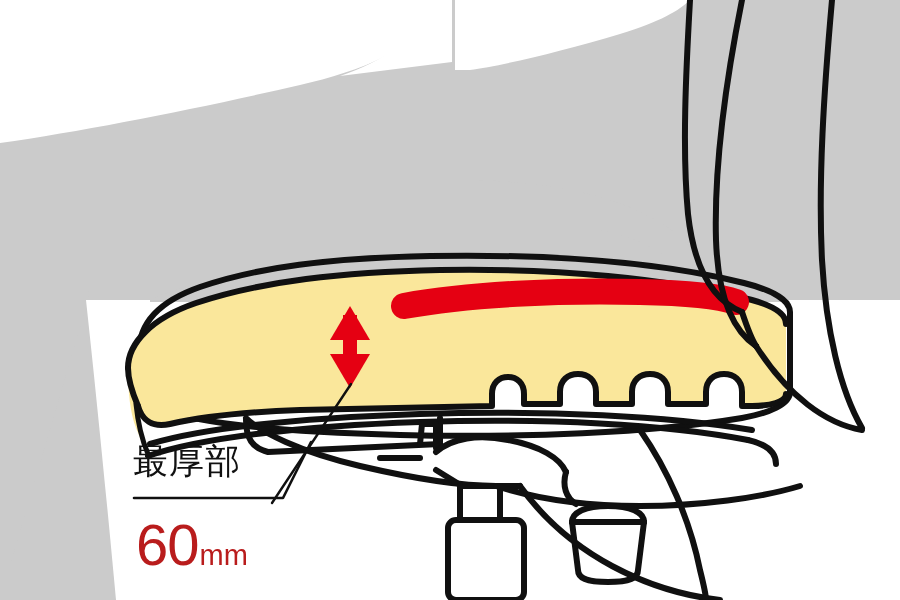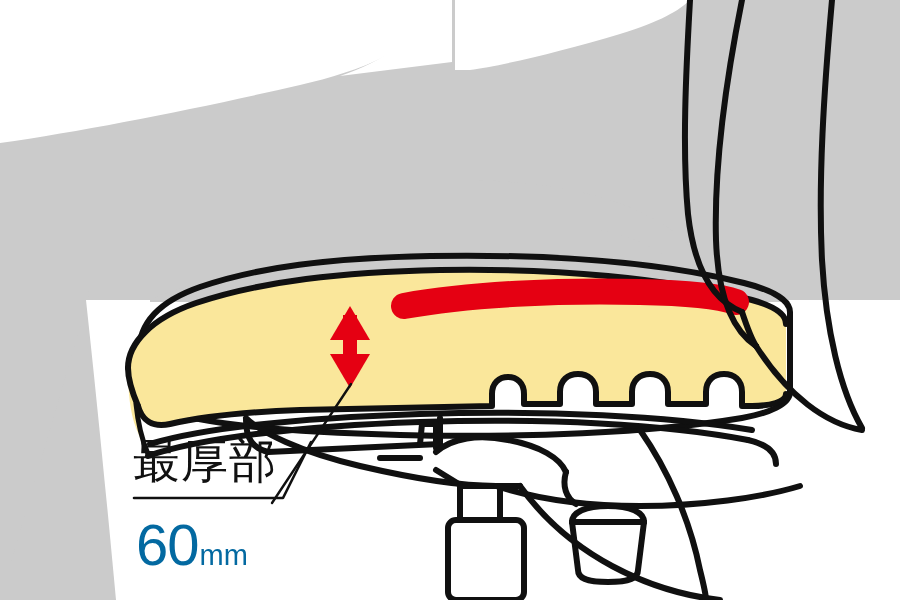--- a/index.html
+++ b/index.html
@@ -33,32 +33,32 @@
     top: 0;
     width: 900px;
     height: 600px;
     pointer-events: none;
   }
   .cap-label {
     position: absolute;
     left: 133px;
     top: 436px;
     font-family: "DejaVu Sans", "Liberation Sans", sans-serif;
-    font-size: 47px;
+    font-size: 35px;
     line-height: 50px;
     letter-spacing: 1px;
     color: #111111;
     white-space: nowrap;
   }
   .measure {
     position: absolute;
     left: 136px;
     top: 511px;
     white-space: nowrap;
-    color: #0369a1;
+    color: #b91c1c;
   }
   .measure .num {
     font-family: "Liberation Sans", sans-serif;
     font-size: 58px;
     font-weight: 400;
     letter-spacing: -1px;
     vertical-align: baseline;
   }
   .measure .unit {
     font-family: "Liberation Sans", sans-serif;

